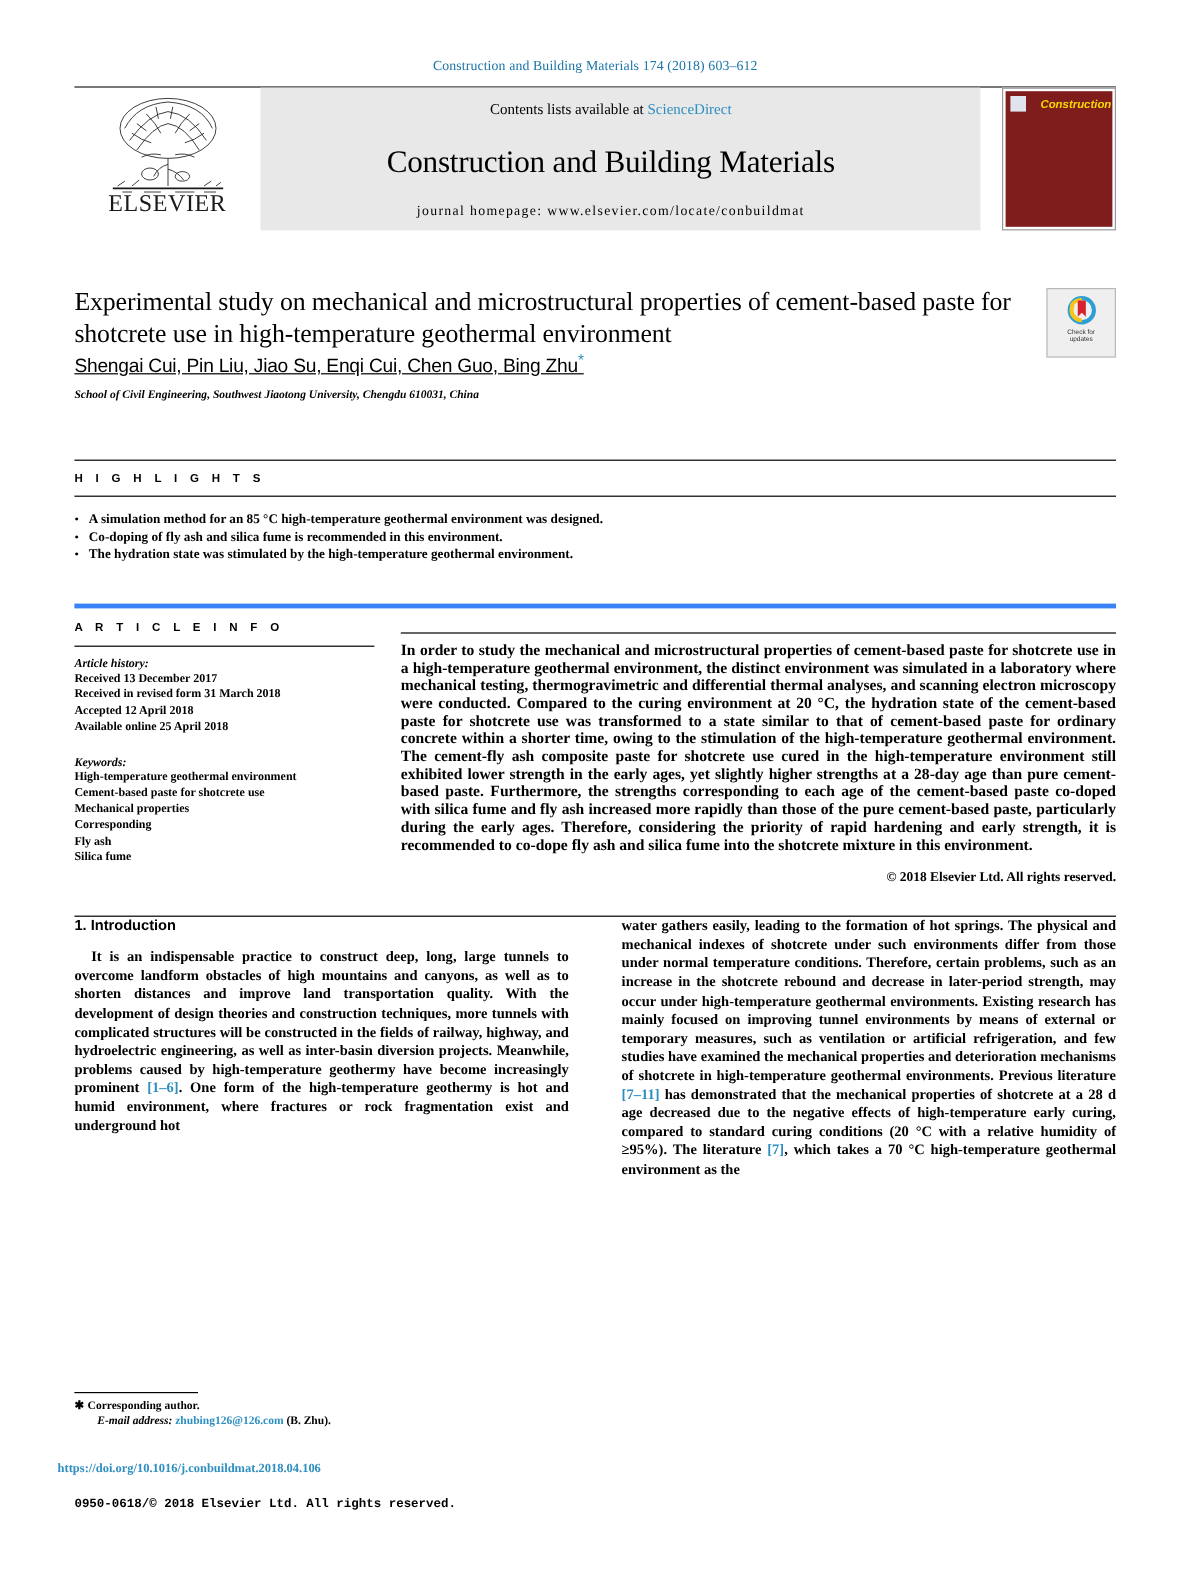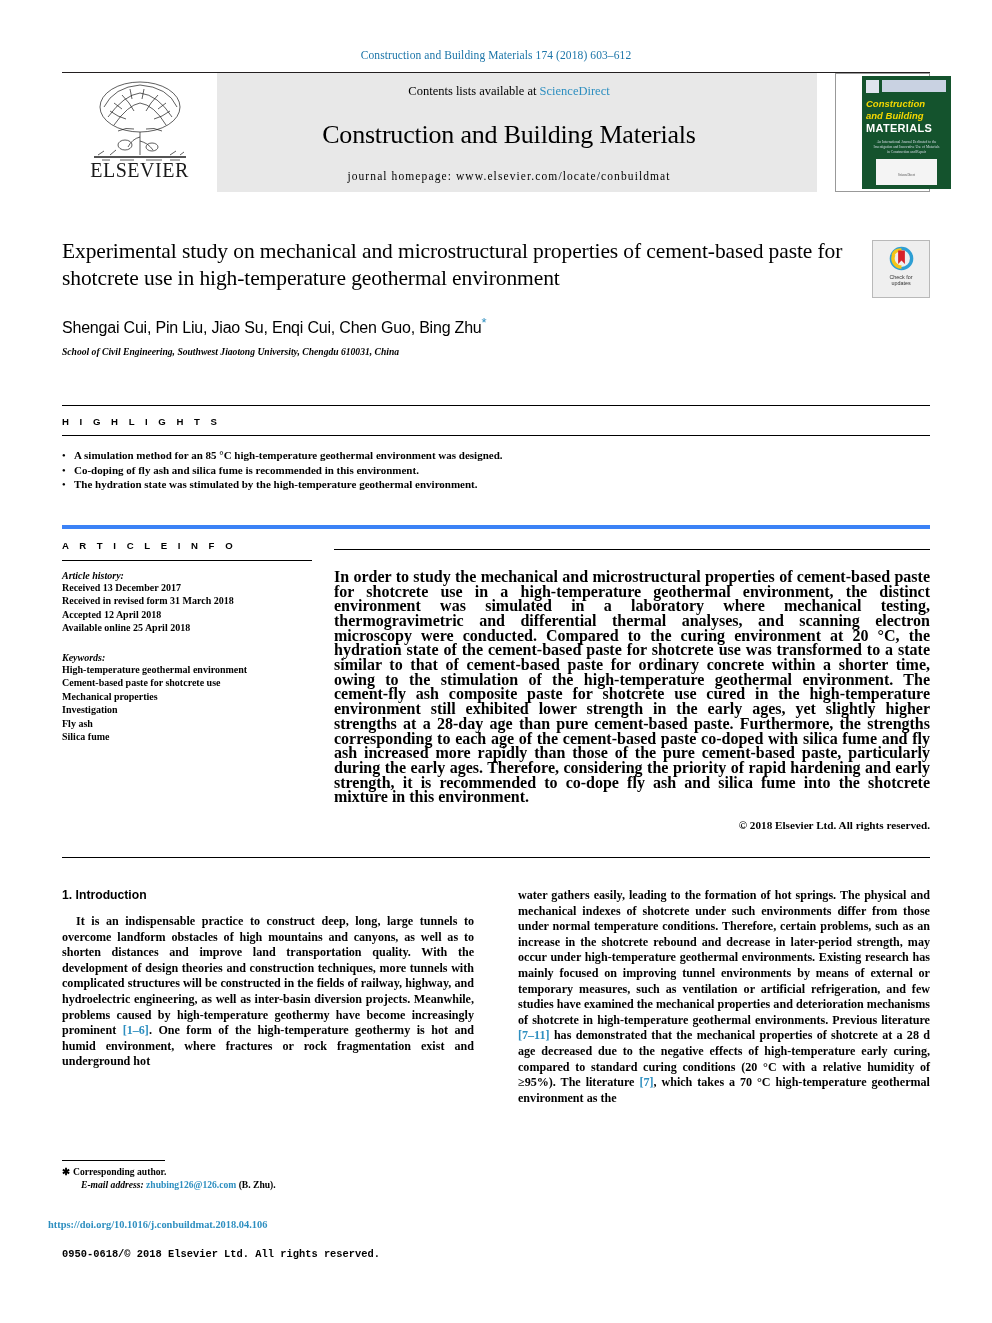--- a/index.html
+++ b/index.html
@@ -73,24 +73,24 @@
     font-family:"Liberation Serif", serif;
   }
   .cover-thumb {
     width:95px; flex:0 0 95px;
     border:1px solid #999;
     background:#fff;
     padding:2px;
   }
   .cover-inner {
     width:100%; height:100%;
-    background:#14532d;
+    background:#7f1d1d;
     position:relative;
     overflow:hidden;
-    display:flex; flex-direction:column;margin-left:24px;
+    display:flex; flex-direction:row;
   }
   .cv-topbar { height:12px; background:#c9d2e2; margin:4px 5px 0 20px; }
   .cv-elsevier { position:absolute; top:4px; left:4px; width:13px; height:13px; background:#dfe4ee; }
   .cv-title {
     color:#f5d800;
     font-family:"Liberation Sans", sans-serif;
     font-weight:bold; font-style:italic;
     font-size:9.5px;
     line-height:11.5px;
     padding:6px 4px 0 4px;
@@ -117,24 +117,24 @@
   .title-left { flex:1 1 auto; padding-right:20px; }
   h1.paper-title {
     font-family:"Liberation Serif", serif;
     font-size:21.5px;
     font-weight:normal;
     line-height:27px;
     margin:0;
     letter-spacing:-0.1px;
   }
   .authors {
-    margin-top:23px;
     font-size:16px;
     font-family:"Liberation Sans", sans-serif;
     letter-spacing:-0.2px;
+    text-decoration:underline;
   }
   .authors .star { color:#2e8fc0; font-size:13px; vertical-align:super; }
   .affiliation {
     margin-top:9px;
     font-size:9.6px;
     font-style:italic;
     font-weight:bold;
     font-family:"Liberation Serif", serif;
   }
   .crossmark {
@@ -194,39 +194,38 @@
     margin-top:9px;
     font-size:10px; font-style:italic; font-weight:bold;
     font-family:"Liberation Serif", serif;
   }
   .ih-line {
     font-size:10px; line-height:13.5px; font-weight:bold;
     font-family:"Liberation Serif", serif;
   }
   .kw-block { margin-top:17px; }
   .abs-body {
-    margin-top:20px;
-    font-size:16px;
+    margin-top:7px;
+    font-size:13px;
     line-height:14.7px;
     text-align:justify;
     font-family:"Liberation Serif", serif;
     font-weight:bold;
   }
   .copyright {
     margin-top:14px;
     text-align:right;
     font-size:11.2px;
     font-weight:bold;
     font-family:"Liberation Serif", serif;
   }
   .info-bottom-rule { border-top:1px solid #000; margin-top:26px; }
 
   
   .body-cols {
-    margin-top:30px;
     display:flex;
     gap:44px;
     position:relative;
     justify-content:flex-end;
   }
   .bcol { flex:1 1 0; width:440px; }
   h2.sec {
     font-family:"Liberation Sans", sans-serif;
     font-weight:bold;
     font-size:12.2px;
@@ -374,21 +373,21 @@
       <div class="ih-line">Received 13 December 2017</div>
       <div class="ih-line">Received in revised form 31 March 2018</div>
       <div class="ih-line">Accepted 12 April 2018</div>
       <div class="ih-line">Available online 25 April 2018</div>
 
       <div class="kw-block">
         <div class="ih-title" style="margin-top:0">Keywords:</div>
         <div class="ih-line">High-temperature geothermal environment</div>
         <div class="ih-line">Cement-based paste for shotcrete use</div>
         <div class="ih-line">Mechanical properties</div>
-        <div class="ih-line">Investigation</div>
+        <div class="ih-line">Corresponding</div>
         <div class="ih-line">Fly ash</div>
         <div class="ih-line">Silica fume</div>
       </div>
     </div>
 
     <div class="col-abs">
       <div class="abs-rule"></div>
       <div class="abs-body">In order to study the mechanical and microstructural properties of cement-based paste for shotcrete use in a high-temperature geothermal environment, the distinct environment was simulated in a laboratory where mechanical testing, thermogravimetric and differential thermal analyses, and scanning electron microscopy were conducted. Compared to the curing environment at 20 °C, the hydration state of the cement-based paste for shotcrete use was transformed to a state similar to that of cement-based paste for ordinary concrete within a shorter time, owing to the stimulation of the high-temperature geothermal environment. The cement-fly ash composite paste for shotcrete use cured in the high-temperature environment still exhibited lower strength in the early ages, yet slightly higher strengths at a 28-day age than pure cement-based paste. Furthermore, the strengths corresponding to each age of the cement-based paste co-doped with silica fume and fly ash increased more rapidly than those of the pure cement-based paste, particularly during the early ages. Therefore, considering the priority of rapid hardening and early strength, it is recommended to co-dope fly ash and silica fume into the shotcrete mixture in this environment.</div>
       <div class="copyright">© 2018 Elsevier Ltd. All rights reserved.</div>
     </div>

